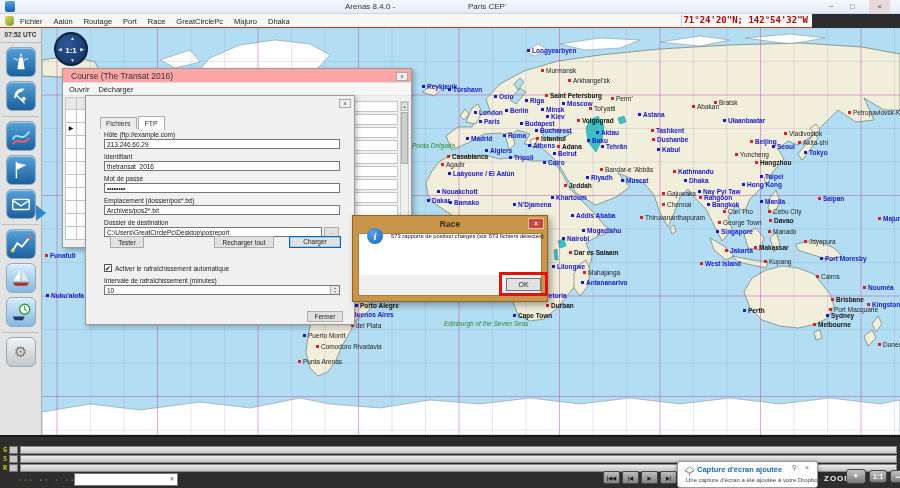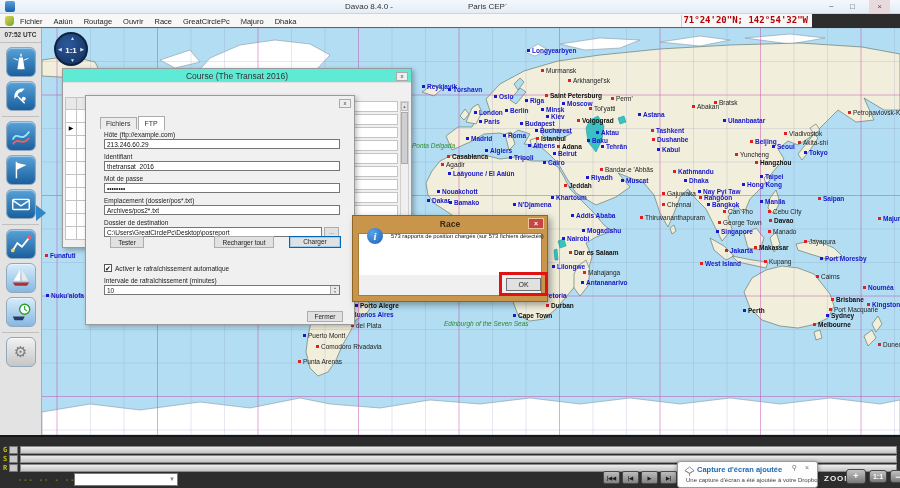--- a/index.html
+++ b/index.html
@@ -68,22 +68,22 @@
   .bluebtn { background:linear-gradient(#69aede,#2a6cad); border:1px solid #1d4f82; border-radius:3px;
     color:#fff; font-weight:bold; font-size:9px; line-height:10px; text-align:center; }
   #zoom-track { position:absolute; left:26.5px; top:54px; width:3px; height:58px; background:#3a76b4;
     border-radius:2px; z-index:4; }
   #zoom-handle { position:absolute; left:22px; top:92px; width:11px; height:11px; border-radius:50%;
     background:radial-gradient(circle at 35% 30%, #7db7e8, #2a6cad); border:1px solid #1d4f82; z-index:5; }
 
   
   #course { position:absolute; left:62px; top:68px; width:350px; height:180px; background:#f0f0f0;
     border:1px solid #9a9a9a; box-shadow:2px 2px 5px rgba(0,0,0,.3); z-index:10; }
-  #course-title { height:14px; text-align:center; font-size:8.5px; color:#333; line-height:14px;
-    background:#5eead4; border-bottom:1px solid #e0e0e0; }
+  #course-title { height:14px; text-align:left; font-size:8.5px; color:#333; line-height:14px;
+    background:#fca5a5; border-bottom:1px solid #e0e0e0;padding-left:8px; }
   .xbtn { position:absolute; right:3px; top:3px; width:12px; height:9px; background:#eee;
     border:1px solid #aaa; font-size:6px; line-height:7px; text-align:center; color:#444; }
   #course-menu { height:13px; display:flex; gap:9px; padding-left:6px; align-items:center;
     background:#f6f6f6; border-bottom:1px solid #e3e3e3; font-size:7.5px; }
   #course-grid { position:absolute; left:2px; top:28px; width:23px; height:148px; }
   .cg-row { display:flex; height:13px; }
   .cg-row .c1 { width:12px; background:#fff; border:1px solid #c4c4c4; border-top:none;
     font-size:6px; color:#000; text-align:center; line-height:11px; }
   .cg-row .c2 { width:10px; background:#fff; border:1px solid #c4c4c4; border-left:none; border-top:none; }
   .cg-row.h .c1, .cg-row.h .c2 { background:#e8e8e8; border-top:1px solid #c4c4c4; }
@@ -180,34 +180,34 @@
   #notif-body { position:absolute; left:8px; top:15px; font-size:6px; color:#444; white-space:nowrap; }
   #notif-pin { position:absolute; right:20px; top:2px; font-size:7px; color:#777; }
   #notif-x { position:absolute; right:8px; top:2px; font-size:7px; color:#777; }
   #dropbox-icon { position:absolute; left:6px; top:4px; }
 </style>
 </head>
 <body>
 
 <div id="titlebar">
   <div id="app-icon"></div>
-  <span class="t-text" style="left:345px;">Davao 8.4.0 -</span>
+  <span class="t-text" style="left:345px;">Arenas 8.4.0 -</span>
   <span class="t-text" style="left:468px;">Paris CEP´</span>
   <div class="winbtn" style="right:58px;">−</div>
   <div class="winbtn" style="right:37px;">□</div>
   <div class="winbtn close" style="right:10px;">×</div>
 </div>
 
 <div id="menubar">
   <div id="menu-shield"></div>
   <div id="menu-items">
       <span class="mitem">Fichier</span>
       <span class="mitem">Aaiún</span>
       <span class="mitem">Routage</span>
-      <span class="mitem">Ouvrir</span>
+      <span class="mitem">Port</span>
       <span class="mitem">Race</span>
       <span class="mitem">GreatCirclePc</span>
       <span class="mitem">Majuro</span>
       <span class="mitem">Dhaka</span>
     </div>
   <span id="menu-sep">|</span>
   <span id="coords-rule"></span>
   <span id="coords">71°24'20"N; 142°54'32"W</span>
 </div>
 
@@ -812,20 +812,24 @@
   </div>
   <div id="map-zoomin" class="bluebtn">+</div>
   <div id="zoom-track"></div>
   <div id="zoom-handle"></div>
   <div id="map-zoomout" class="bluebtn">−</div>
 </div>
 
 <div id="course">
   <div id="course-title">Course (The Transat 2016)</div>
   <div class="xbtn">x</div>
+  <div id="course-menu">
+    <span class="mitem">Ouvrir</span>
+    <span class="mitem">Décharger</span>
+  </div>
   <div id="course-grid">
       <div class="cg-row h">
         <div class="c1"></div>
         <div class="c2"></div>
       </div>
       <div class="cg-row">
         <div class="c1"></div>
         <div class="c2"></div>
       </div>
       <div class="cg-row">

